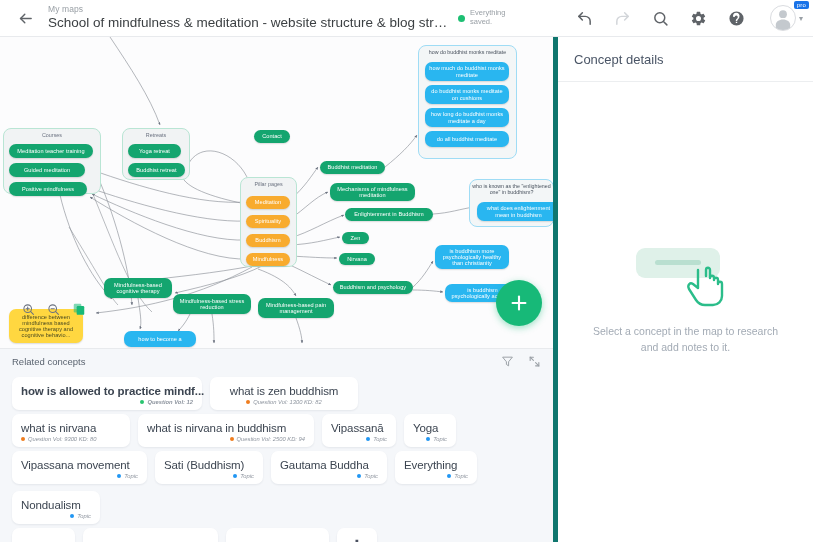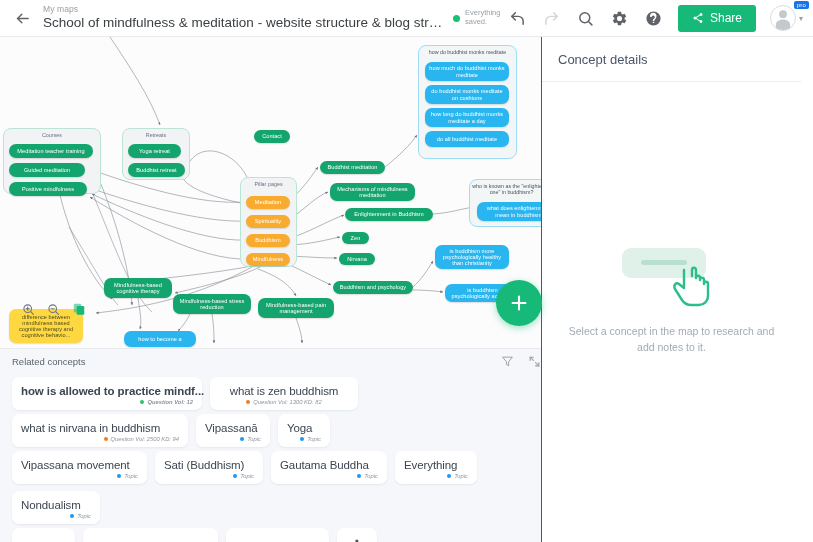--- a/index.html
+++ b/index.html
@@ -120,22 +120,22 @@
     gap:3px; margin-top:2px;
   }
   .chip-meta.left { justify-content:flex-start; }
   .chip-dot { width:4px; height:4px; border-radius:50%; flex:none; }
   .chip-meta-text { font-size:5.8px; font-style:italic; color:#8d949e; white-space:nowrap; }
   .chip.load-more { flex-direction:row; align-items:center; gap:6px; padding:8px 14px; }
   .plus-small { color:#4a5160; font-size:14px; line-height:1; }
 
   
   .side-panel {
-    position:absolute; top:37px; right:12px; width:260px; height:505px;
-    background:#fff; border-left:1px solid #0f766e;
+    position:absolute; top:37px; right:0; width:260px; height:505px;
+    background:#fff; border-left:5px solid #0f766e;
   }
   .side-head {
     height:45px; display:flex; align-items:center;
     padding:0 16px; border-bottom:1px solid #eceef0;
   }
   .side-head-title { font-size:13px; color:#4a5566; }
   .side-empty {
     display:flex; flex-direction:column; align-items:center;
     justify-content:center; margin-top:160px; padding:0 26px;
   }
@@ -200,26 +200,20 @@
     <svg width="17" height="17" viewBox="0 0 24 24" fill="currentColor">
       <path d="M19.14 12.94a7.07 7.07 0 0 0 0-1.88l2.03-1.58a.5.5 0 0 0 .12-.64l-1.92-3.32a.5.5 0 0 0-.6-.22l-2.39.96a7.3 7.3 0 0 0-1.63-.94l-.36-2.54a.5.5 0 0 0-.5-.42h-3.84a.5.5 0 0 0-.5.42l-.36 2.54c-.59.24-1.13.56-1.63.94l-2.39-.96a.5.5 0 0 0-.6.22L2.7 8.84a.5.5 0 0 0 .12.64l2.03 1.58a7.07 7.07 0 0 0 0 1.88L2.82 14.5a.5.5 0 0 0-.12.64l1.92 3.32c.13.22.39.31.6.22l2.39-.96c.5.38 1.04.7 1.63.94l.36 2.54c.04.24.25.42.5.42h3.84c.25 0 .46-.18.5-.42l.36-2.54c.59-.24 1.13-.56 1.63-.94l2.39.96c.21.09.47 0 .6-.22l1.92-3.32a.5.5 0 0 0-.12-.64l-2.03-1.58zM12 15.6A3.6 3.6 0 1 1 12 8.4a3.6 3.6 0 0 1 0 7.2z"></path>
     </svg>
   </div>
   <div class="tb-icon">
     <svg width="17" height="17" viewBox="0 0 24 24" fill="currentColor">
       <path d="M12 2a10 10 0 1 0 0 20 10 10 0 0 0 0-20zm1 16.5h-2v-2h2v2zm1.9-6.1-.9.9c-.7.7-1 1.2-1 2.2h-2v-.5c0-.9.4-1.7 1-2.3l1.2-1.2c.4-.4.6-.9.6-1.5a2.2 2.2 0 0 0-4.4 0H7.4A4.6 4.6 0 1 1 16 9.9c0 .8-.3 1.6-.9 2.2z"></path>
     </svg>
   </div>
 
-  <button class="share-btn">
-    <svg width="12" height="12" viewBox="0 0 24 24" fill="currentColor">
-      <path d="M18 16.1c-.8 0-1.5.3-2 .8l-7.1-4.2c.1-.2.1-.5.1-.7s0-.5-.1-.7L16 7.2c.5.5 1.2.8 2 .8a3 3 0 1 0-3-3c0 .3 0 .5.1.7L8 9.9a3 3 0 1 0 0 4.3l7.1 4.2c0 .2-.1.4-.1.6a2.9 2.9 0 1 0 3-2.9z"></path>
-    </svg>
-    <span>Share</span>
-  </button>
 
   <div class="avatar-wrap">
     <div class="avatar">
       <svg width="24" height="24" viewBox="0 0 24 24" fill="#c4c9ce">
         <circle cx="12" cy="8.2" r="3.9"></circle>
             <path d="M12 13.4c-4.1 0-7.2 2.4-7.2 5.2V24h14.4v-5.4c0-2.8-3.1-5.2-7.2-5.2z"></path>
       </svg>
     </div>
     <span class="pro-badge">pro</span>
     <span class="caret-down">▾</span>
@@ -380,20 +374,27 @@
           </div>
           <div class="chip" style="width: 148px; align-items: center;">
             <div class="chip-label">what is zen buddhism</div>
             <div class="chip-meta">
               <span class="chip-dot" style="background: rgb(239, 125, 30);"></span>
               <span class="chip-meta-text">Question Vol: 1300 KD: 82</span>
             </div>
           </div>
         </div>
         <div class="chips">
+          <div class="chip" style="width: 118px;">
+            <div class="chip-label">what is nirvana</div>
+            <div class="chip-meta left">
+              <span class="chip-dot" style="background: rgb(239, 125, 30);"></span>
+              <span class="chip-meta-text">Question Vol: 9300 KD: 80</span>
+            </div>
+          </div>
           <div class="chip" style="width: 176px;">
             <div class="chip-label">what is nirvana in buddhism</div>
             <div class="chip-meta">
               <span class="chip-dot" style="background: rgb(239, 125, 30);"></span>
               <span class="chip-meta-text">Question Vol: 2500 KD: 94</span>
             </div>
           </div>
           <div class="chip" style="width: 74px;">
             <div class="chip-label">Vipassanā</div>
             <div class="chip-meta">

